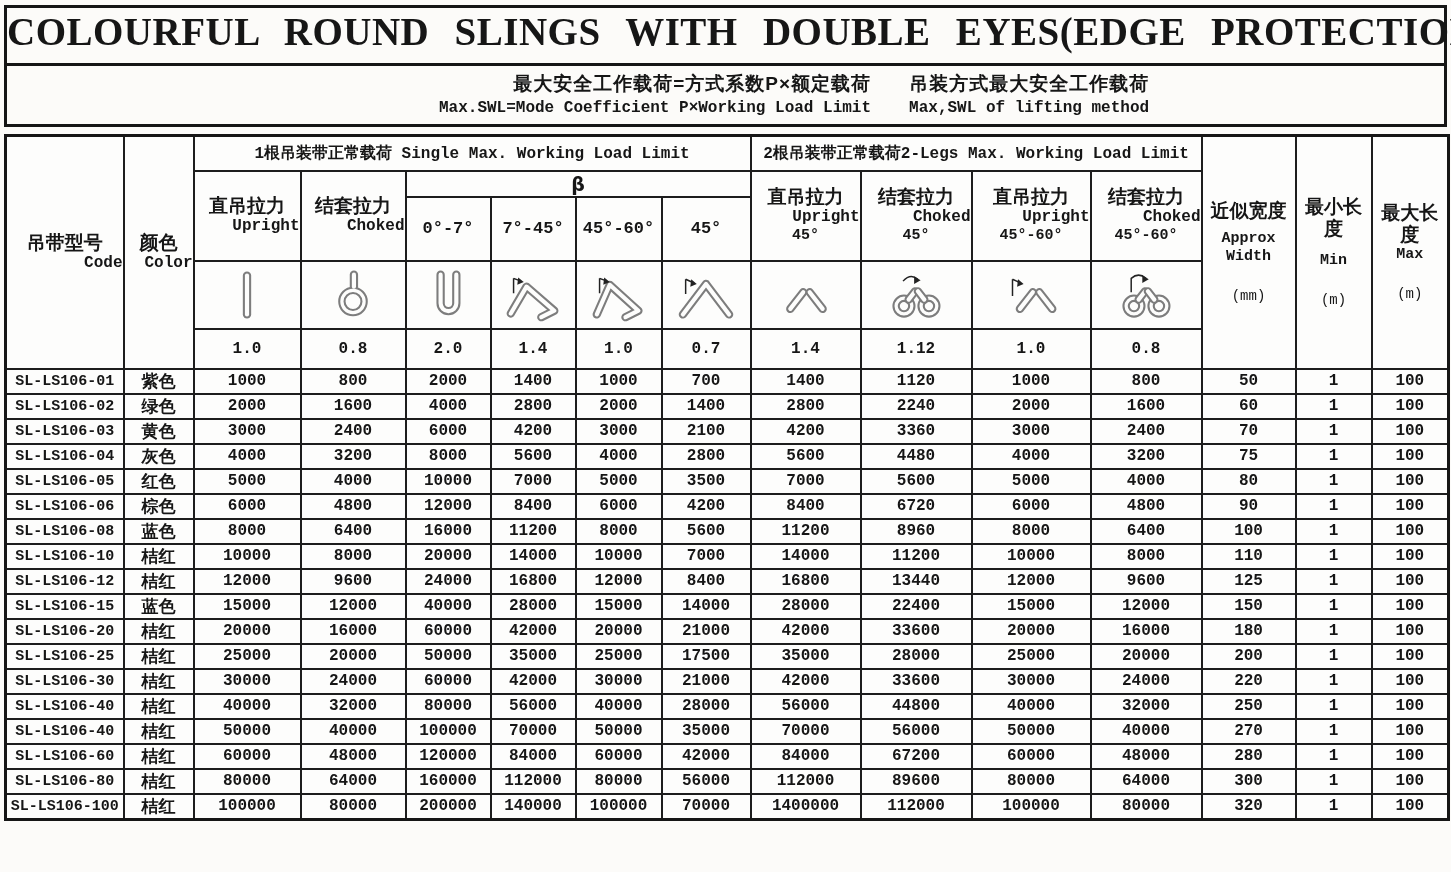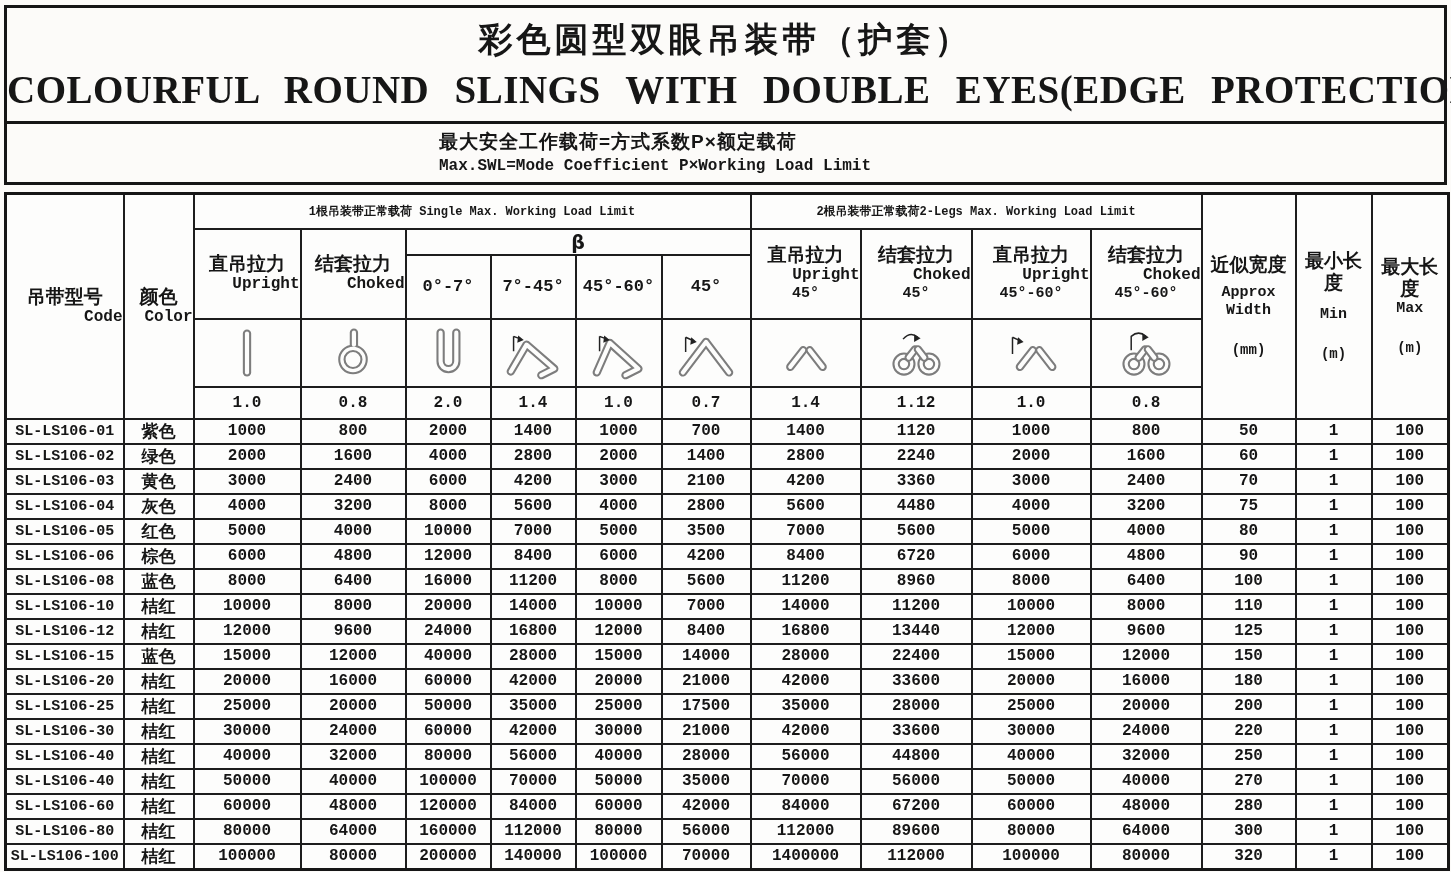--- a/index.html
+++ b/index.html
@@ -4,70 +4,73 @@
 <style>
   html,body{margin:0;padding:0;background:#e8e8e8;}
   body{width:1451px;font-family:"Liberation Sans","DejaVu Sans",sans-serif;color:#161616;}
   .page{box-sizing:border-box;width:1451px;height:872px;background:#fcfbf9;padding:5px 4px 3px 4px;overflow:hidden;}
 
   
   .top-box{border:3px solid #161616;}
   .title-zh{text-align:center;font-size:34px;font-weight:bold;letter-spacing:4px;padding:9px 0 3px 0;white-space:nowrap;}
   .title-en{text-align:center;font-family:"Liberation Serif","DejaVu Serif",serif;font-size:39px;font-weight:bold;letter-spacing:0.5px;word-spacing:15px;padding:1px 0 9px 0;white-space:nowrap;}
   .formula-row{border-top:3px solid #161616;display:flex;align-items:center;padding:5px 0 7px 0;}
-  .formula{text-align:left;}
+  .formula{text-align:right;}
   .formula-single{margin-left:432px;}
   .formula-method{margin-left:38px;}
   .formula .zh{font-size:19px;font-weight:600;letter-spacing:1px;}
   .formula .en{font-family:"Liberation Mono","DejaVu Sans Mono",monospace;font-size:16px;font-weight:600;margin-top:2px;letter-spacing:0px;}
 
   
   table.main{border-collapse:collapse;table-layout:fixed;width:1443px;margin-top:7px;border:3px solid #161616;background:#fdfdfc;}
   table.main td{border:2px solid #1d1d1d;text-align:center;vertical-align:middle;padding:0;overflow:hidden;}
   tr.r-group{height:35px;}
   tr.r-beta{height:26px;}
   tr.r-angle{height:64px;}
   tr.r-icon{height:68px;}
-  tr.r-coef{height:32px;}
+  tr.r-coef{height:40px;}
   tbody.data tr{height:15px;}
 
   .zh-head{font-size:19px;font-weight:600;line-height:1.15;}
   .en-head{font-family:"Liberation Mono","DejaVu Sans Mono",monospace;font-size:16px;font-weight:600;line-height:1.2;text-align:right;}
   .small-head{font-family:"Liberation Mono","DejaVu Sans Mono",monospace;font-size:15px;font-weight:600;line-height:1.2;}
-  .group-title{font-size:12px;font-weight:600;font-family:"Liberation Mono","DejaVu Sans Mono",monospace;letter-spacing:0px;}
+  .group-title{font-size:16px;font-weight:600;font-family:"Liberation Mono","DejaVu Sans Mono",monospace;letter-spacing:0px;}
   .beta-cell{font-size:19px;font-weight:600;font-family:"DejaVu Sans",sans-serif;}
   .angle-cell{font-family:"Liberation Mono","DejaVu Sans Mono",monospace;font-size:17px;font-weight:600;}
   .coef-cell{font-family:"Liberation Mono","DejaVu Sans Mono",monospace;font-size:16px;font-weight:600;}
-  .unit{font-family:"Liberation Mono","DejaVu Sans Mono",monospace;font-size:14px;font-weight:700;margin-top:22px;}
+  .unit{font-family:"Liberation Mono","DejaVu Sans Mono",monospace;font-size:14px;font-weight:400;margin-top:22px;}
 
   tbody.data td{font-family:"Liberation Mono","DejaVu Sans Mono",monospace;font-size:16px;font-weight:600;}
   tbody.data td.code{font-size:15px;}
   tbody.data td.zh{font-family:"Liberation Sans","DejaVu Sans",sans-serif;font-size:17px;font-weight:600;}
 
   
   svg.sling{display:block;margin:0 auto;}
   .to{fill:none;stroke:#7d7d7d;stroke-width:9;stroke-linecap:round;stroke-linejoin:round;}
   .ti{fill:none;stroke:#fdfdfc;stroke-width:4.5;stroke-linecap:round;stroke-linejoin:round;}
   .toc{fill:none;stroke:#7d7d7d;stroke-width:8;}
   .tic{fill:none;stroke:#fdfdfc;stroke-width:3.5;}
   .ar{stroke:#222;stroke-width:1.6;fill:none;}
   .ah{fill:#222;stroke:none;}
 </style>
 </head>
 <body>
 
 <div class="page">
 
   <div class="top-box">
-    <div class="title-zh">彩色圆型双眼吊装带（护套）</div>
     <div class="title-en">COLOURFUL ROUND SLINGS WITH DOUBLE EYES(EDGE PROTECTION)</div>
     <div class="formula-row">
       <div class="formula formula-single">
         <div class="zh">最大安全工作载荷=方式系数P×额定载荷</div>
         <div class="en">Max.SWL=Mode Coefficient P×Working Load Limit</div>
+      </div>
+      <div class="formula formula-method">
+        <div class="zh">吊装方式最大安全工作载荷</div>
+        <div class="en">Max,SWL of lifting method</div>
       </div>
     </div>
   </div>
 
   <table class="main">
     <colgroup>
       <col style="width:118px">
         <col style="width:70px">
       <col style="width:107px">
         <col style="width:105px">

